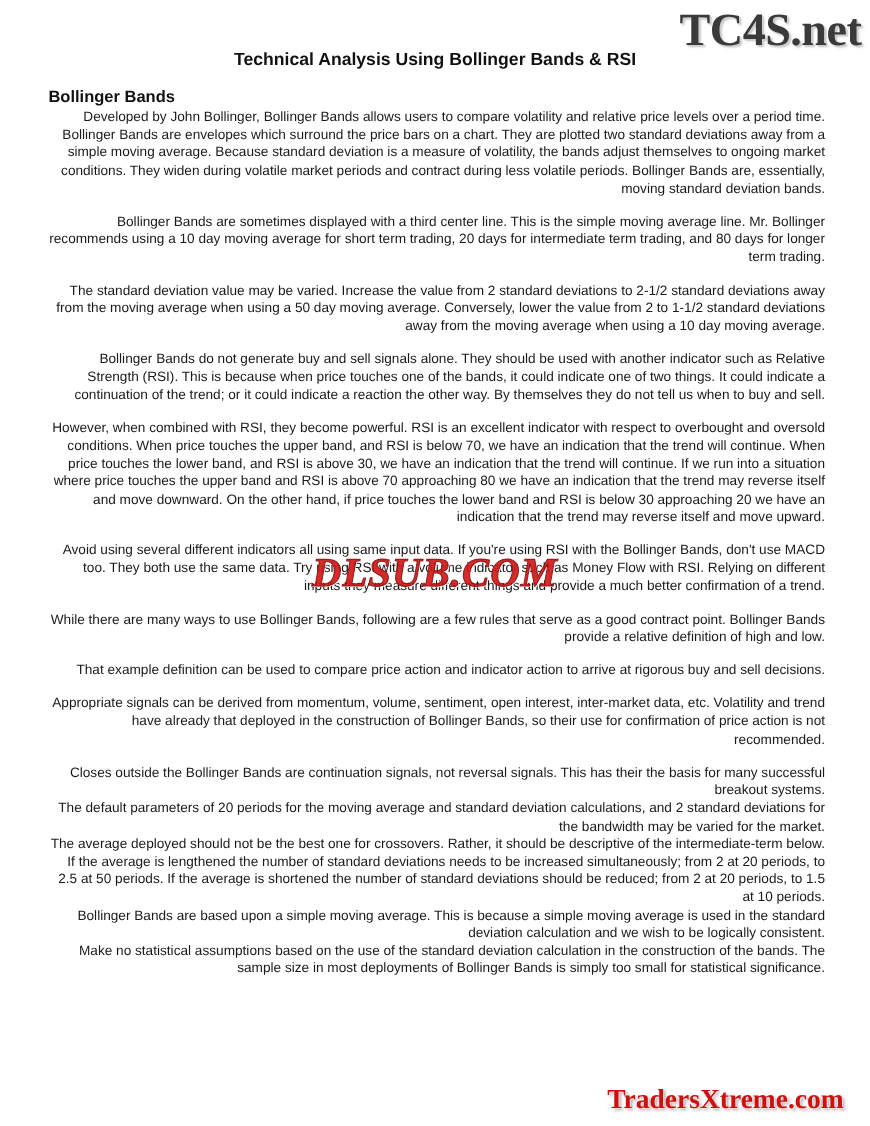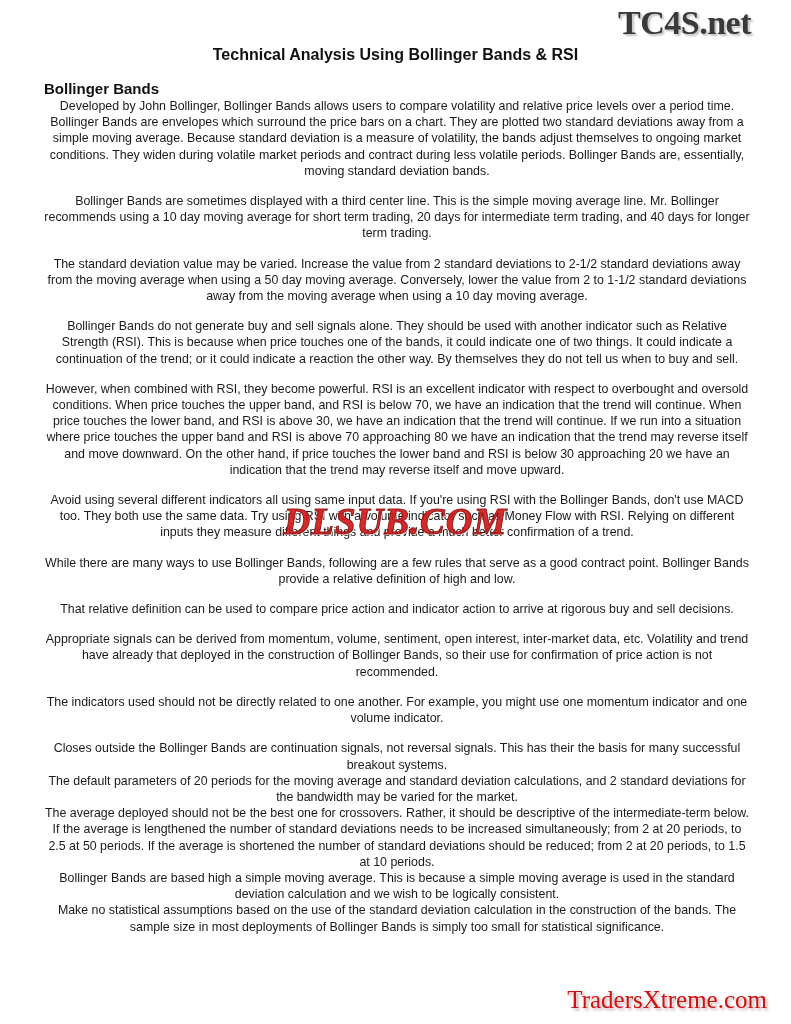--- a/index.html
+++ b/index.html
@@ -15,24 +15,24 @@
     position: relative;
     width: 791px;
     height: 1024px;
     margin: 0 auto;
     background: #ffffff;
     overflow: hidden;
   }
   .brand-top {
     position: absolute;
     top: 4px;
-    right: 40px;
+    right: 8px;
     font-family: "Liberation Serif", serif;
     font-weight: bold;
-    font-size: 34px;
+    font-size: 42px;
     letter-spacing: -0.5px;
     color: #3a3a3a;
     text-shadow: 1px 1px 0 #cfcfcf, 2px 2px 2px rgba(0,0,0,0.25);
   }
   .doc-title {
     position: absolute;
     top: 46px;
     left: 0;
     width: 100%;
     text-align: center;
@@ -49,21 +49,21 @@
   .section-head {
     font-size: 15px;
     font-weight: bold;
     margin: 0 0 1px 0;
     color: #111;
   }
   p.para {
     font-size: 12.4px;
     line-height: 16.2px;
     margin: 0 0 14px 0;
-    text-align: center;
+    text-align: right;
     color: #1a1a1a;
   }
   p.para.tight {
     margin-bottom: 0;
   }
   .watermark {
     position: absolute;
     top: 500px;
     left: 0;
     width: 100%;
@@ -80,55 +80,54 @@
     color: #d21b1b;
     -webkit-text-stroke: 1px #8d0d0d;
     text-shadow: 1px 1px 0 #ffffff;
     opacity: 0.93;
   }
   .brand-bottom {
     position: absolute;
     bottom: 10px;
     right: 24px;
     font-family: "Liberation Serif", serif;
-    font-weight: normal;
+    font-weight: bold;
     font-size: 25px;
     color: #cc1111;
     text-shadow: 1px 1px 0 #ffd9d9, 2px 2px 3px rgba(0,0,0,0.35);
   }
 </style>
 </head>
 <body>
 
 <div class="page">
 
   <div class="brand-top">TC4S.net</div>
 
   <div class="doc-title">Technical Analysis Using Bollinger Bands &amp; RSI</div>
 
   <div class="content">
 
     <div class="section-head">Bollinger Bands</div>
 
     <p class="para">Developed by John Bollinger, Bollinger Bands allows users to compare volatility and relative price levels over a period time. Bollinger Bands are envelopes which surround the price bars on a chart. They are plotted two standard deviations away from a simple moving average. Because standard deviation is a measure of volatility, the bands adjust themselves to ongoing market conditions. They widen during volatile market periods and contract during less volatile periods. Bollinger Bands are, essentially, moving standard deviation bands.</p>
-    <p class="para">Bollinger Bands are sometimes displayed with a third center line. This is the simple moving average line. Mr. Bollinger recommends using a 10 day moving average for short term trading, 20 days for intermediate term trading, and 40 days for longer term trading.</p>
+    <p class="para">Bollinger Bands are sometimes displayed with a third center line. This is the simple moving average line. Mr. Bollinger recommends using a 10 day moving average for short term trading, 20 days for intermediate term trading, and 80 days for longer term trading.</p>
     <p class="para">The standard deviation value may be varied. Increase the value from 2 standard deviations to 2-1/2 standard deviations away from the moving average when using a 50 day moving average. Conversely, lower the value from 2 to 1-1/2 standard deviations away from the moving average when using a 10 day moving average.</p>
     <p class="para">Bollinger Bands do not generate buy and sell signals alone. They should be used with another indicator such as Relative Strength (RSI). This is because when price touches one of the bands, it could indicate one of two things. It could indicate a continuation of the trend; or it could indicate a reaction the other way. By themselves they do not tell us when to buy and sell.</p>
     <p class="para">However, when combined with RSI, they become powerful. RSI is an excellent indicator with respect to overbought and oversold conditions. When price touches the upper band, and RSI is below 70, we have an indication that the trend will continue. When price touches the lower band, and RSI is above 30, we have an indication that the trend will continue. If we run into a situation where price touches the upper band and RSI is above 70 approaching 80 we have an indication that the trend may reverse itself and move downward. On the other hand, if price touches the lower band and RSI is below 30 approaching 20 we have an indication that the trend may reverse itself and move upward.</p>
     <p class="para">Avoid using several different indicators all using same input data. If you're using RSI with the Bollinger Bands, don't use MACD too. They both use the same data. Try using RSI with a volume indicator such as Money Flow with RSI. Relying on different inputs they measure different things and provide a much better confirmation of a trend.</p>
     <p class="para">While there are many ways to use Bollinger Bands, following are a few rules that serve as a good contract point. Bollinger Bands provide a relative definition of high and low.</p>
-    <p class="para">That relative definition can be used to compare price action and indicator action to arrive at rigorous buy and sell decisions.</p>
+    <p class="para">That example definition can be used to compare price action and indicator action to arrive at rigorous buy and sell decisions.</p>
     <p class="para">Appropriate signals can be derived from momentum, volume, sentiment, open interest, inter-market data, etc. Volatility and trend have already that deployed in the construction of Bollinger Bands, so their use for confirmation of price action is not recommended.</p>
-    <p class="para">The indicators used should not be directly related to one another. For example, you might use one momentum indicator and one volume indicator.</p>
 
     <p class="para tight">Closes outside the Bollinger Bands are continuation signals, not reversal signals. This has their the basis for many successful breakout systems.</p>
     <p class="para tight">The default parameters of 20 periods for the moving average and standard deviation calculations, and 2 standard deviations for the bandwidth may be varied for the market.</p>
     <p class="para tight">The average deployed should not be the best one for crossovers. Rather, it should be descriptive of the intermediate-term below.</p>
     <p class="para tight">If the average is lengthened the number of standard deviations needs to be increased simultaneously; from 2 at 20 periods, to 2.5 at 50 periods. If the average is shortened the number of standard deviations should be reduced; from 2 at 20 periods, to 1.5 at 10 periods.</p>
-    <p class="para tight">Bollinger Bands are based high a simple moving average. This is because a simple moving average is used in the standard deviation calculation and we wish to be logically consistent.</p>
+    <p class="para tight">Bollinger Bands are based upon a simple moving average. This is because a simple moving average is used in the standard deviation calculation and we wish to be logically consistent.</p>
     <p class="para tight">Make no statistical assumptions based on the use of the standard deviation calculation in the construction of the bands. The sample size in most deployments of Bollinger Bands is simply too small for statistical significance.</p>
 
   </div>
 
   <div class="watermark">
     <span class="wm-text">DLSUB.COM</span>
   </div>
 
   <div class="brand-bottom">TradersXtreme.com</div>
 

